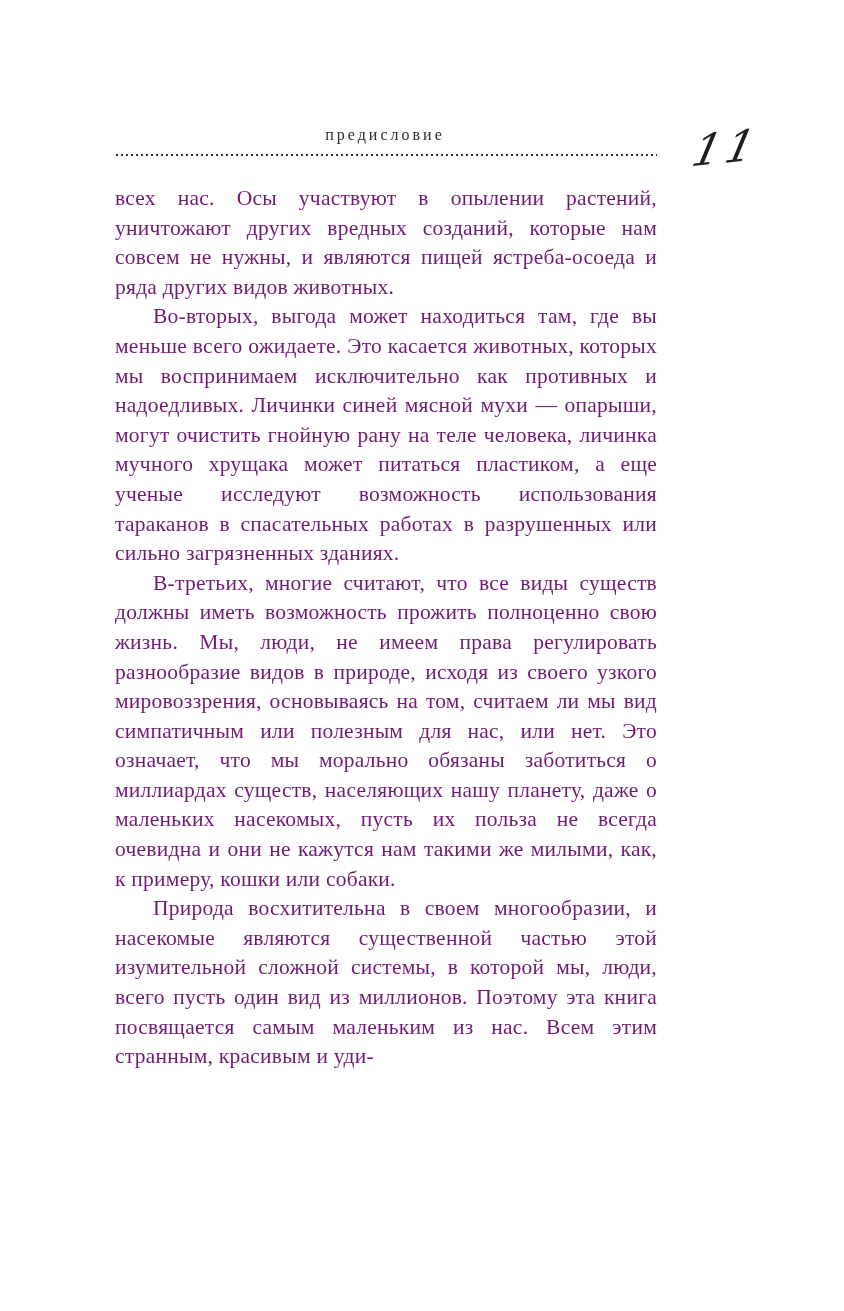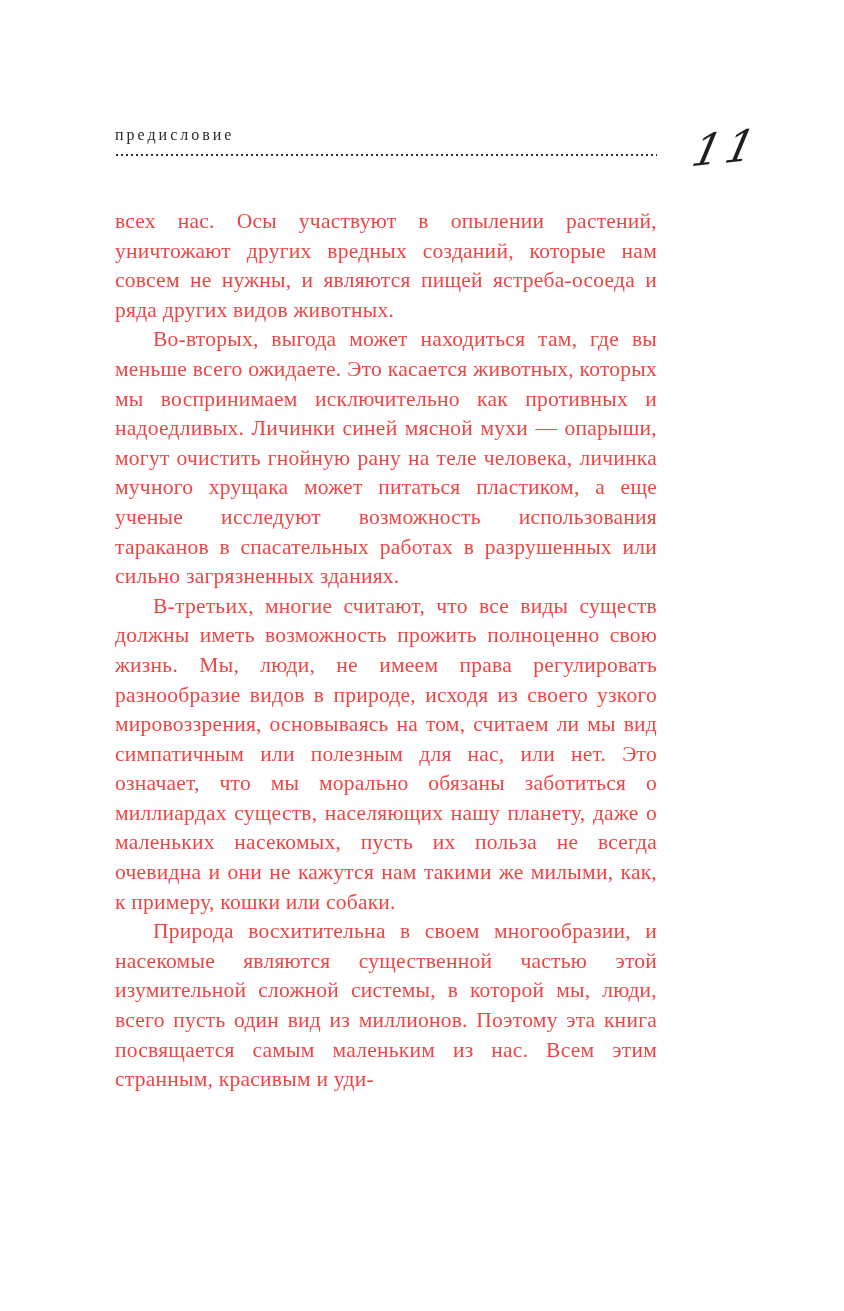--- a/index.html
+++ b/index.html
@@ -24,21 +24,21 @@
 
   .header-row {
     position: absolute;
     top: 126px;
     left: 115px;
     width: 542px;
   }
 
   .running-head {
     display: block;
-    text-align: left;
+    text-align: center;
     font-family: "Liberation Serif", serif;
     font-size: 16px;
     letter-spacing: 3px;
     color: #2b2b2b;
     padding-right: 2px;
   }
 
   .dotted-rule {
     margin-top: 9px;
     width: 542px;
@@ -55,27 +55,27 @@
     font-family: "DejaVu Serif", serif;
     font-style: italic;
     font-size: 44px;
     color: #1f1f1f;
     transform: skewX(-18deg) rotate(-6deg);
     letter-spacing: 4px;
   }
 
   .text-block {
     position: absolute;
-    top: 207px;
+    top: 184px;
     left: 115px;
     width: 542px;
     font-family: "Liberation Serif", serif;
     font-size: 21.5px;
     line-height: 29.6px;
-    color: #ef4444;
+    color: #701a75;
     text-align: justify;
     letter-spacing: 0.25px;
   }
 
   .para { text-indent: 38px; }
   .para.no-indent { text-indent: 0; }
 </style>
 </head>
 <body>
 

